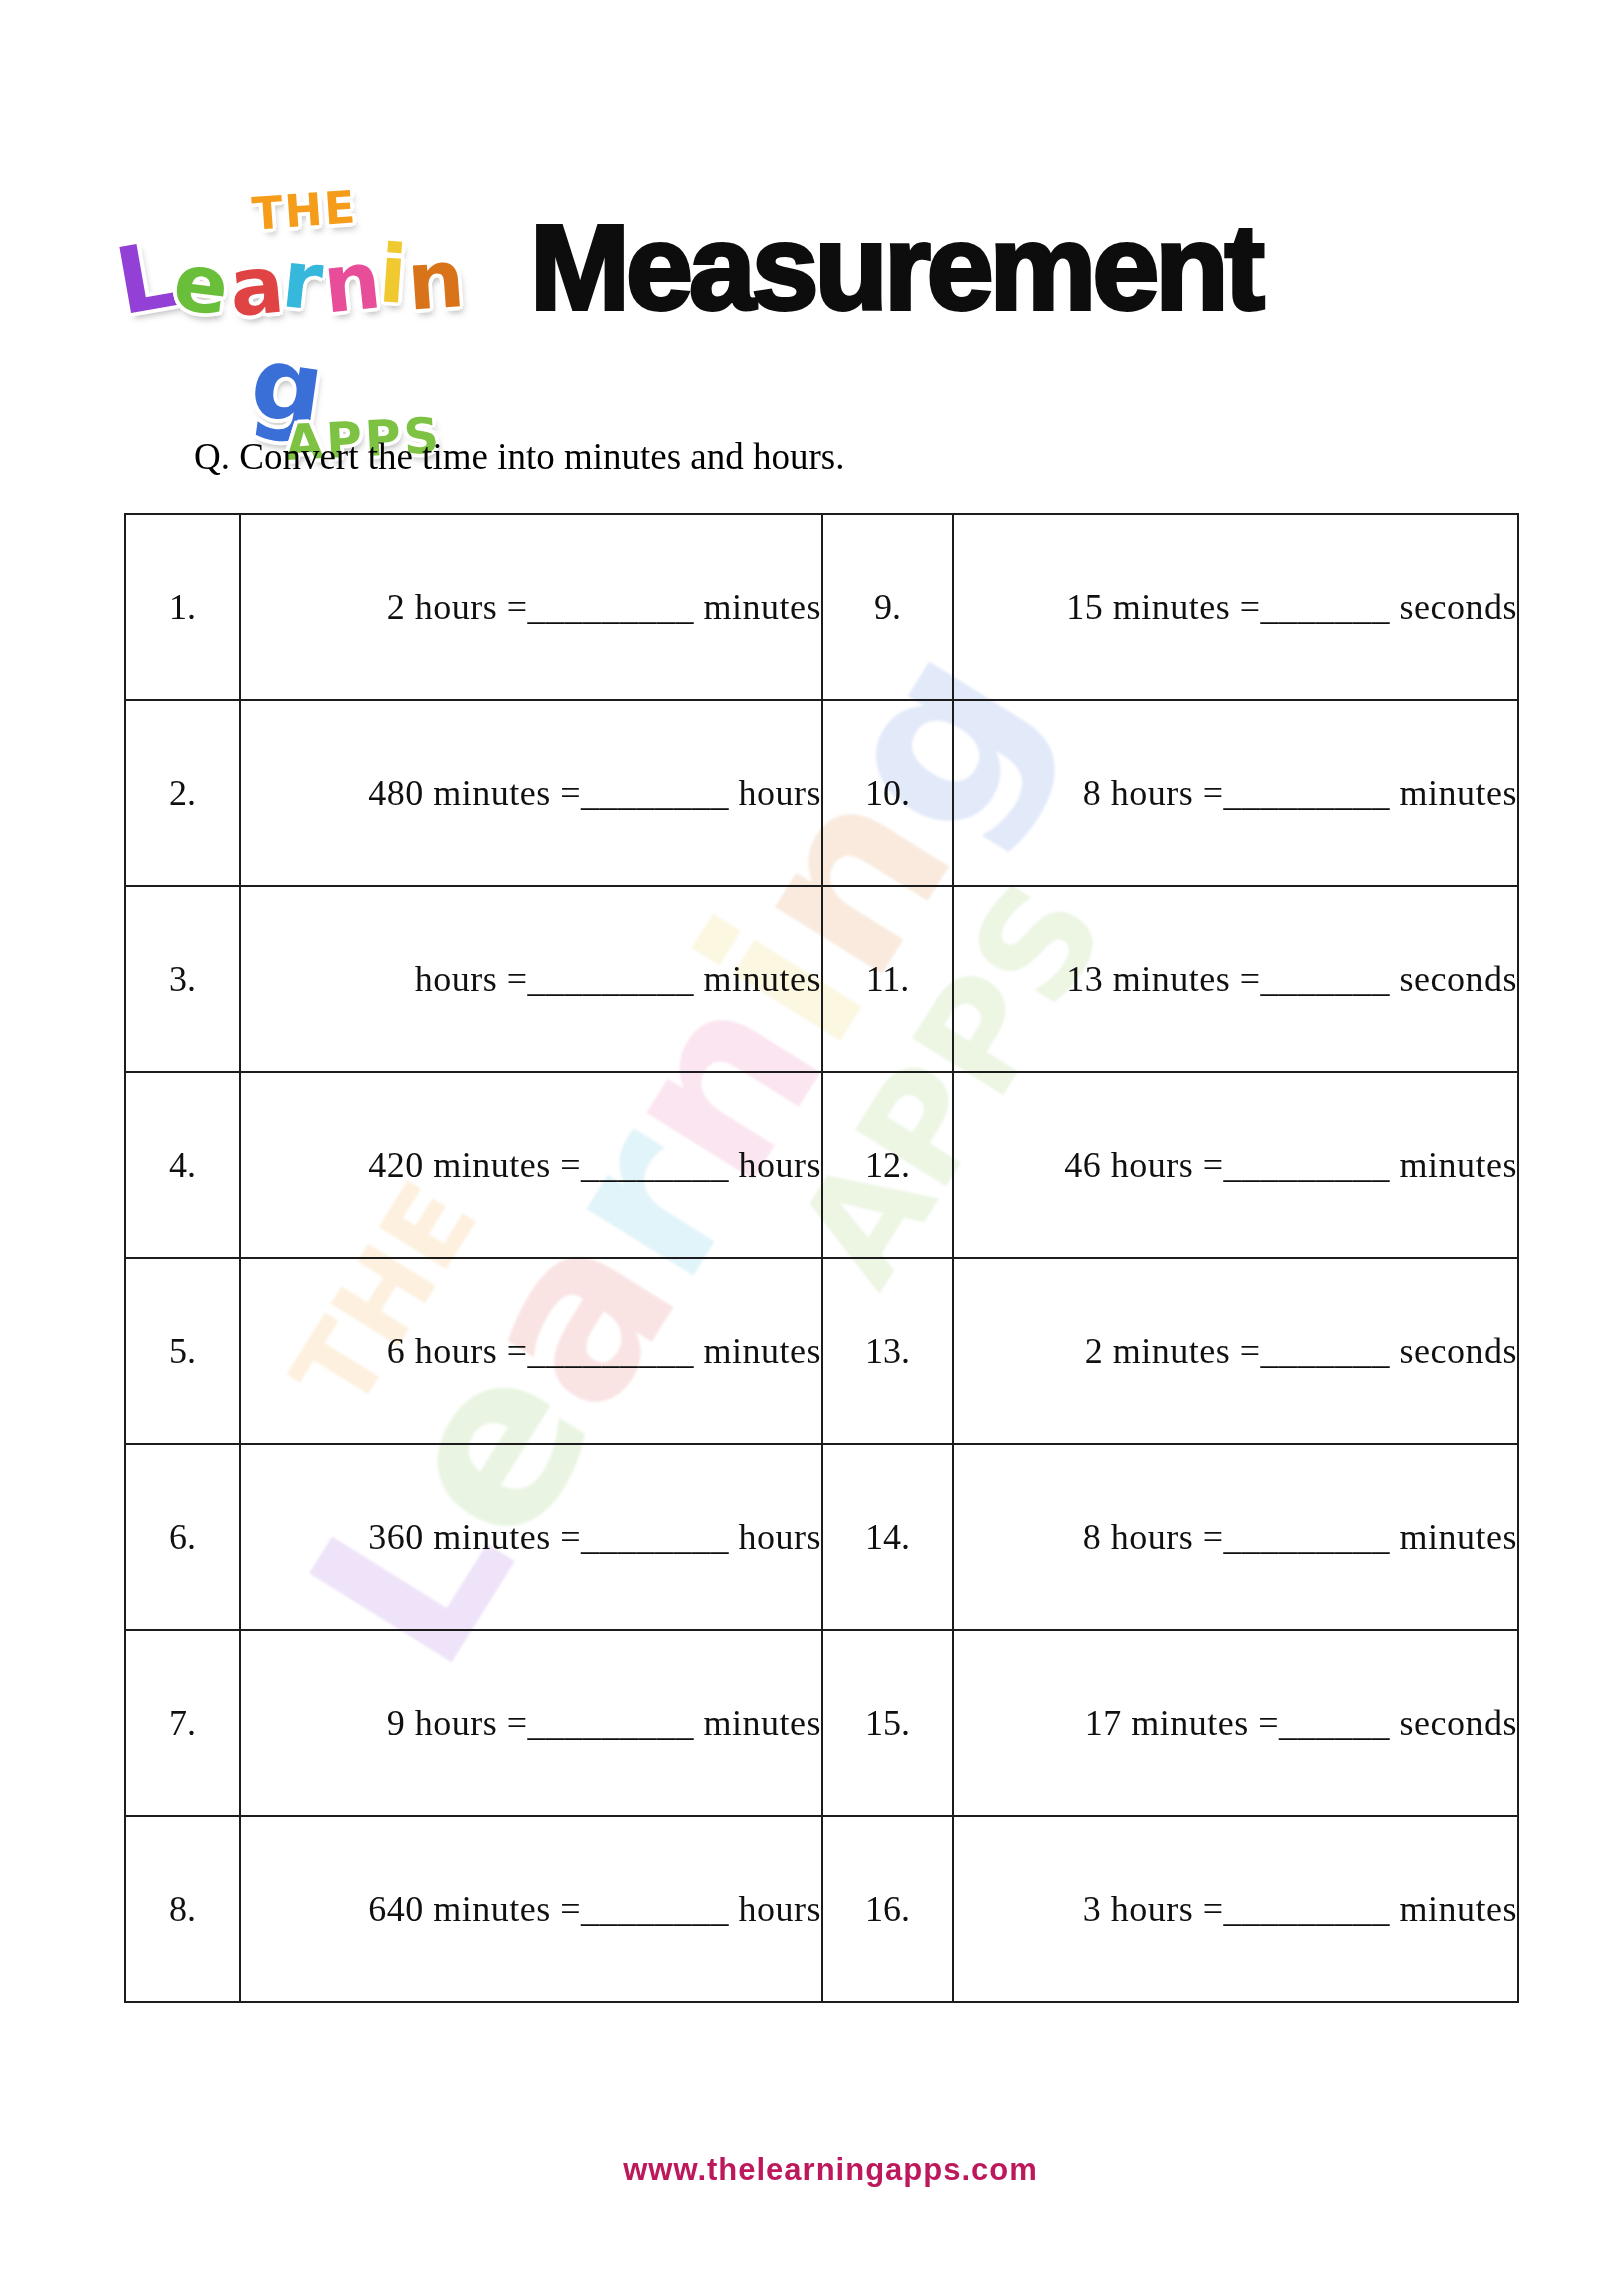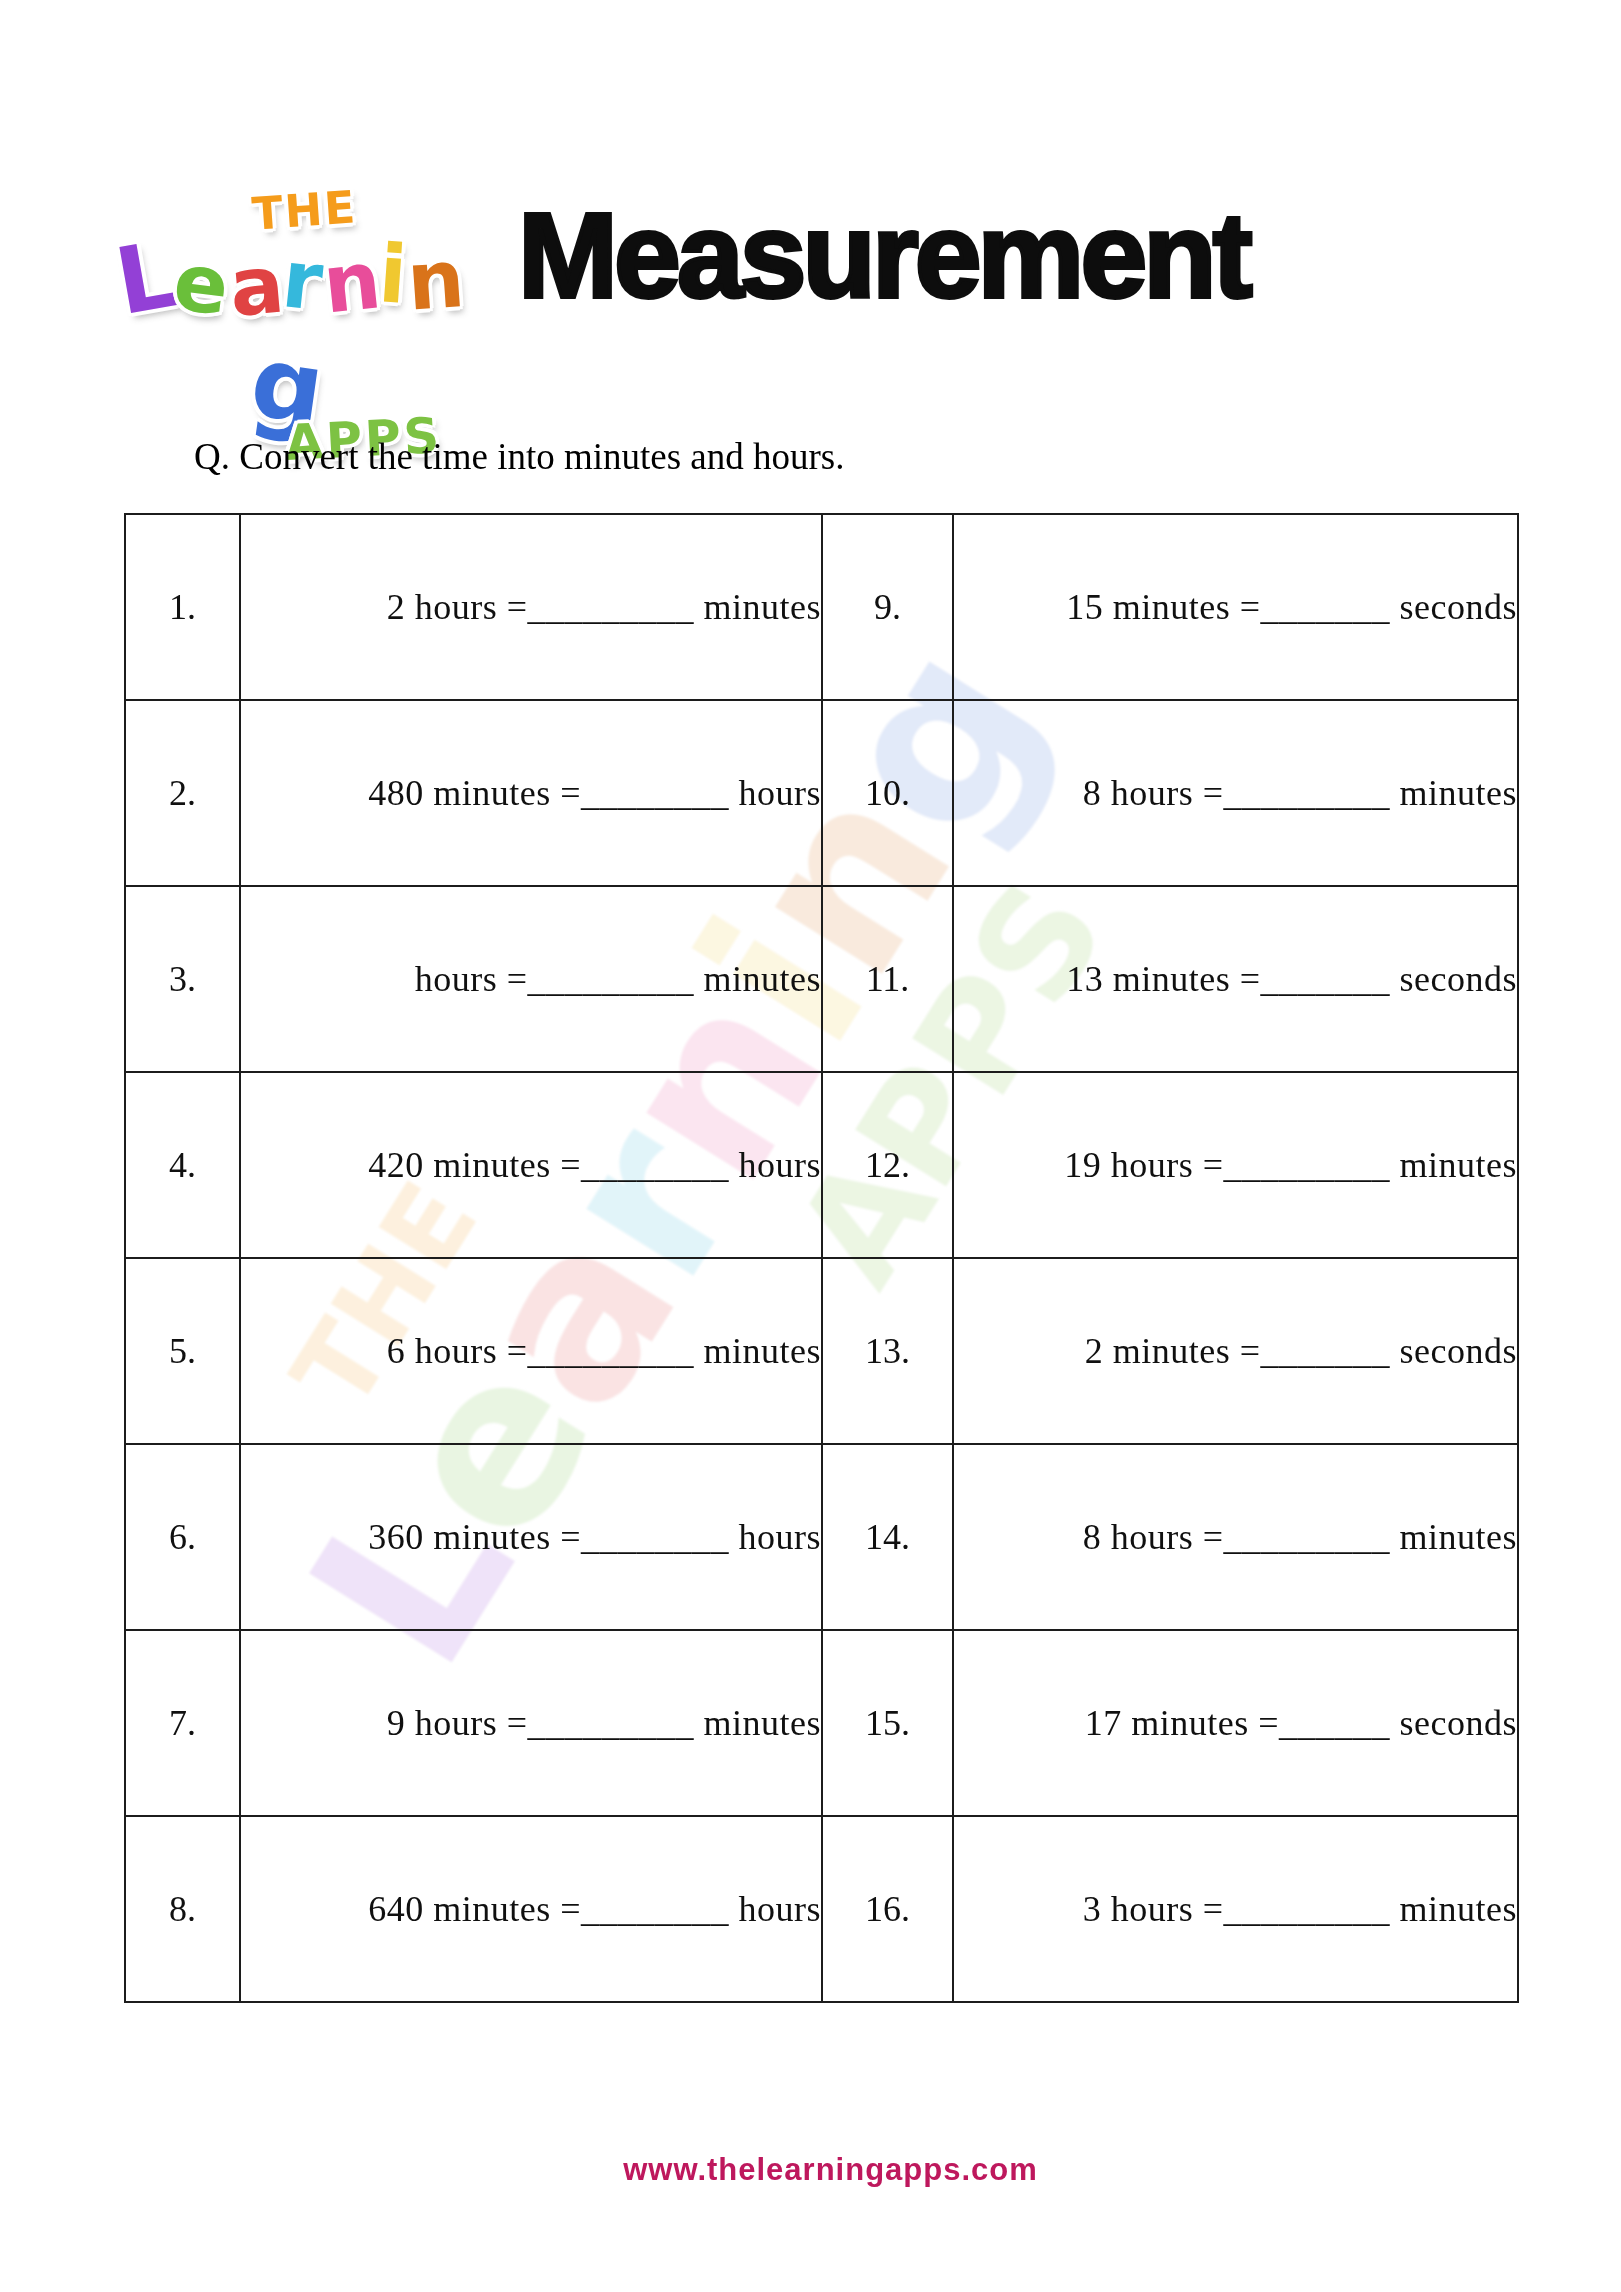--- a/index.html
+++ b/index.html
@@ -54,21 +54,21 @@
   .logo-learning span:nth-child(3){ transform:rotate(-5deg) translateY(9.8px); }
   .logo-learning span:nth-child(4){ transform:rotate(6deg)  translateY(3.9px); }
   .logo-learning span:nth-child(5){ transform:rotate(-6deg) translateY(5.9px); }
   .logo-learning span:nth-child(6){ transform:rotate(4deg)  translateY(-2px); }
   .logo-learning span:nth-child(7){ transform:rotate(-4deg) translateY(3.9px); }
   .logo-learning span:nth-child(8){ transform:rotate(8deg)  translateY(17.6px); font-size:1.25em; }
   .logo-apps { font-size:49px; margin-top:-3.9px; margin-left:147px; transform:rotate(-3deg); letter-spacing:2.9px; }
 
   .page-title {
     position:absolute; left:518px; top:192px;
-    margin:0;
+    margin:12px;
     font-family:"Liberation Sans", sans-serif;
     font-weight:bold;
     font-size:120px;
     letter-spacing:-3.9px;
     color:#0d0d0d;
     -webkit-text-stroke:3.9px #0d0d0d;
     line-height:1.05;
   }
 
   
@@ -158,21 +158,21 @@
       <tr>
         <td class="num">3.</td>
         <td class="q">hours =_________ minutes</td>
         <td class="num">11.</td>
         <td class="q">13 minutes =_______ seconds</td>
       </tr>
       <tr>
         <td class="num">4.</td>
         <td class="q">420 minutes =________ hours</td>
         <td class="num">12.</td>
-        <td class="q">19 hours =_________ minutes</td>
+        <td class="q">46 hours =_________ minutes</td>
       </tr>
       <tr>
         <td class="num">5.</td>
         <td class="q">6 hours =_________ minutes</td>
         <td class="num">13.</td>
         <td class="q">2 minutes =_______ seconds</td>
       </tr>
       <tr>
         <td class="num">6.</td>
         <td class="q">360 minutes =________ hours</td>

